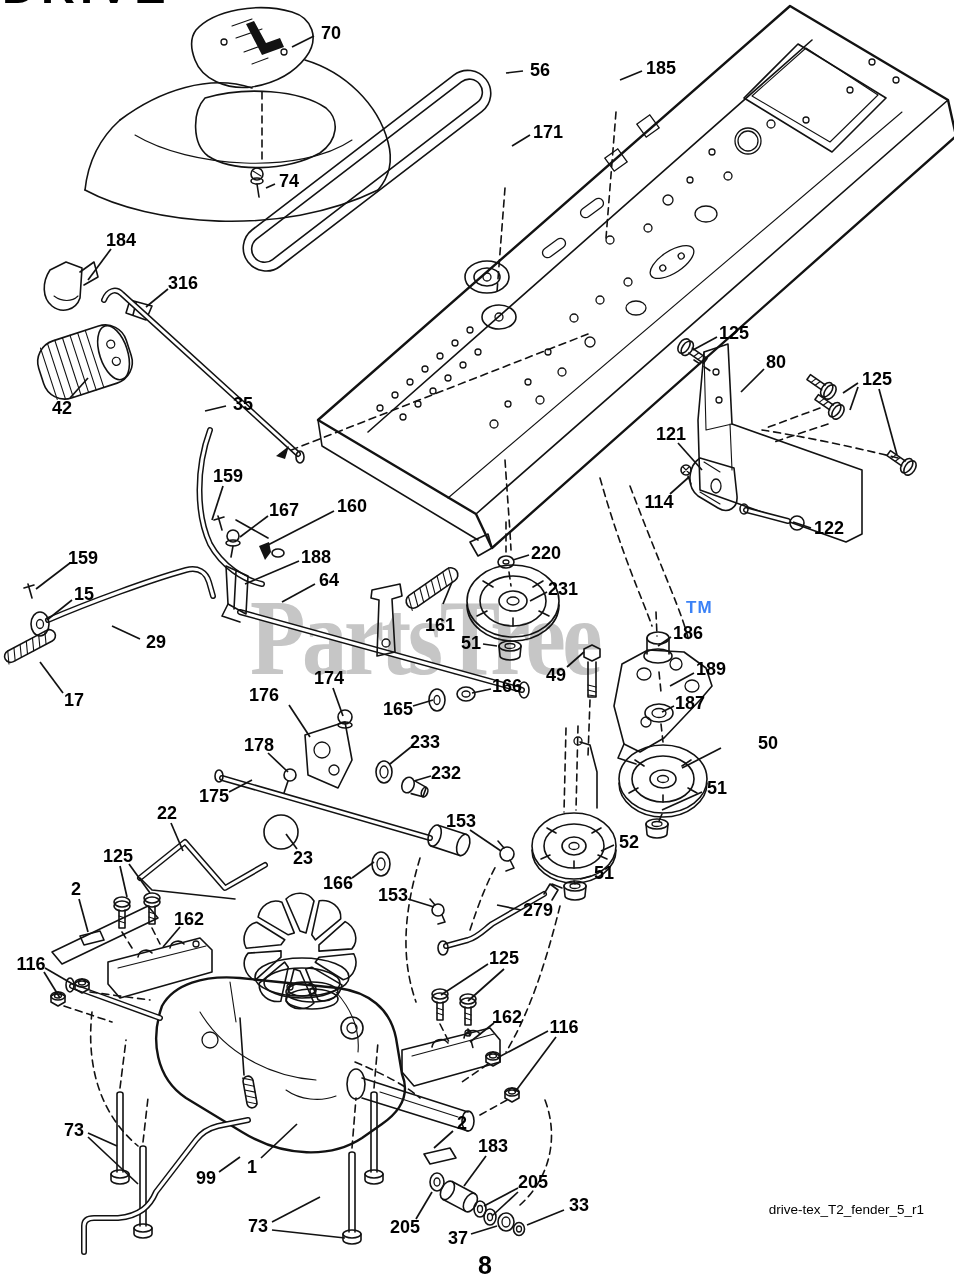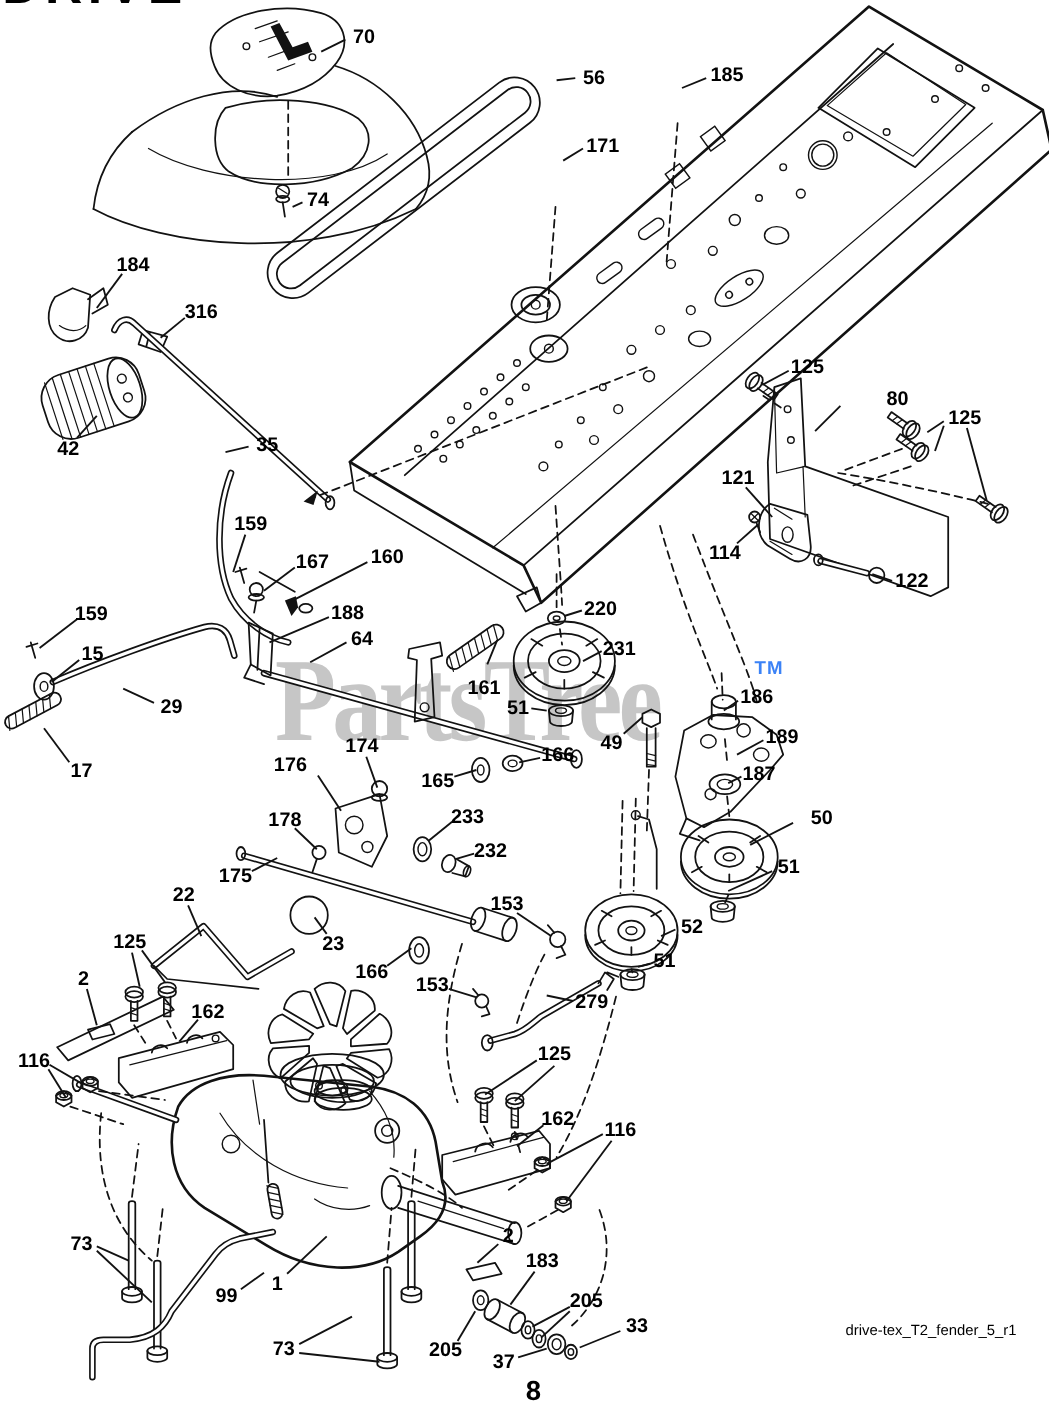--- a/index.html
+++ b/index.html
@@ -659,21 +659,21 @@
       <div class="callout" style="left: 331px; top: 33px;">70</div>
       <div class="callout" style="left: 540px; top: 70px;">56</div>
       <div class="callout" style="left: 661px; top: 68px;">185</div>
       <div class="callout" style="left: 548px; top: 132px;">171</div>
       <div class="callout" style="left: 289px; top: 181px;">74</div>
       <div class="callout" style="left: 121px; top: 240px;">184</div>
       <div class="callout" style="left: 183px; top: 283px;">316</div>
       <div class="callout" style="left: 62px; top: 408px;">42</div>
       <div class="callout" style="left: 243px; top: 404px;">35</div>
       <div class="callout" style="left: 734px; top: 333px;">125</div>
-      <div class="callout" style="left: 776px; top: 362px; margin-left: 40px;">80</div>
+      <div class="callout" style="left: 776px; top: 362px;">80</div>
       <div class="callout" style="left: 877px; top: 379px;">125</div>
       <div class="callout" style="left: 671px; top: 434px;">121</div>
       <div class="callout" style="left: 659px; top: 502px;">114</div>
       <div class="callout" style="left: 829px; top: 528px;">122</div>
       <div class="callout" style="left: 228px; top: 476px;">159</div>
       <div class="callout" style="left: 284px; top: 510px;">167</div>
       <div class="callout" style="left: 352px; top: 506px;">160</div>
       <div class="callout" style="left: 316px; top: 557px;">188</div>
       <div class="callout" style="left: 329px; top: 580px;">64</div>
       <div class="callout" style="left: 546px; top: 553px;">220</div>
@@ -685,21 +685,21 @@
       <div class="callout" style="left: 711px; top: 669px;">189</div>
       <div class="callout" style="left: 690px; top: 703px;">187</div>
       <div class="callout" style="left: 83px; top: 558px;">159</div>
       <div class="callout" style="left: 84px; top: 594px;">15</div>
       <div class="callout" style="left: 156px; top: 642px;">29</div>
       <div class="callout" style="left: 74px; top: 700px;">17</div>
       <div class="callout" style="left: 264px; top: 695px;">176</div>
       <div class="callout" style="left: 329px; top: 678px;">174</div>
       <div class="callout" style="left: 507px; top: 686px;">166</div>
       <div class="callout" style="left: 398px; top: 709px;">165</div>
-      <div class="callout" style="left: 747px; top: 743px;">50</div>
+      <div class="callout" style="left: 768px; top: 743px;">50</div>
       <div class="callout" style="left: 717px; top: 788px;">51</div>
       <div class="callout" style="left: 259px; top: 745px;">178</div>
       <div class="callout" style="left: 425px; top: 742px;">233</div>
       <div class="callout" style="left: 446px; top: 773px;">232</div>
       <div class="callout" style="left: 214px; top: 796px;">175</div>
       <div class="callout" style="left: 167px; top: 813px;">22</div>
       <div class="callout" style="left: 303px; top: 858px;">23</div>
       <div class="callout" style="left: 338px; top: 883px;">166</div>
       <div class="callout" style="left: 461px; top: 821px;">153</div>
       <div class="callout" style="left: 629px; top: 842px;">52</div>

